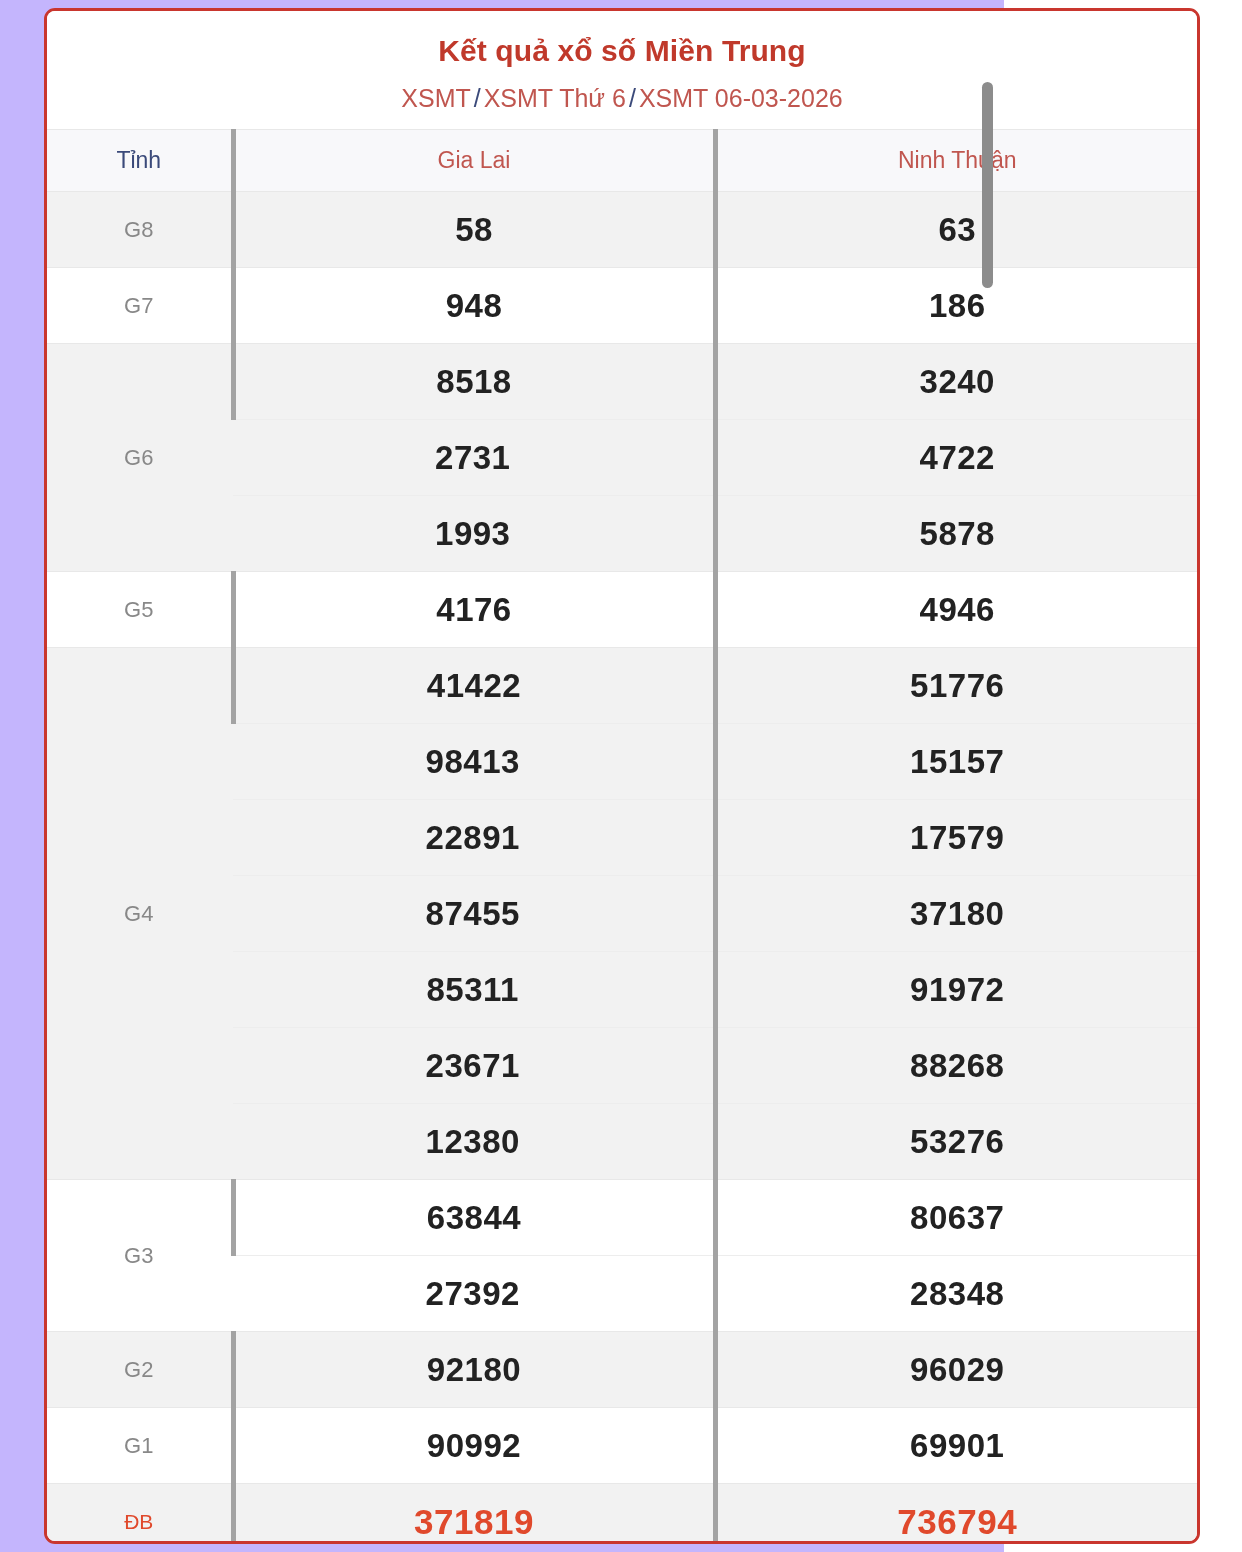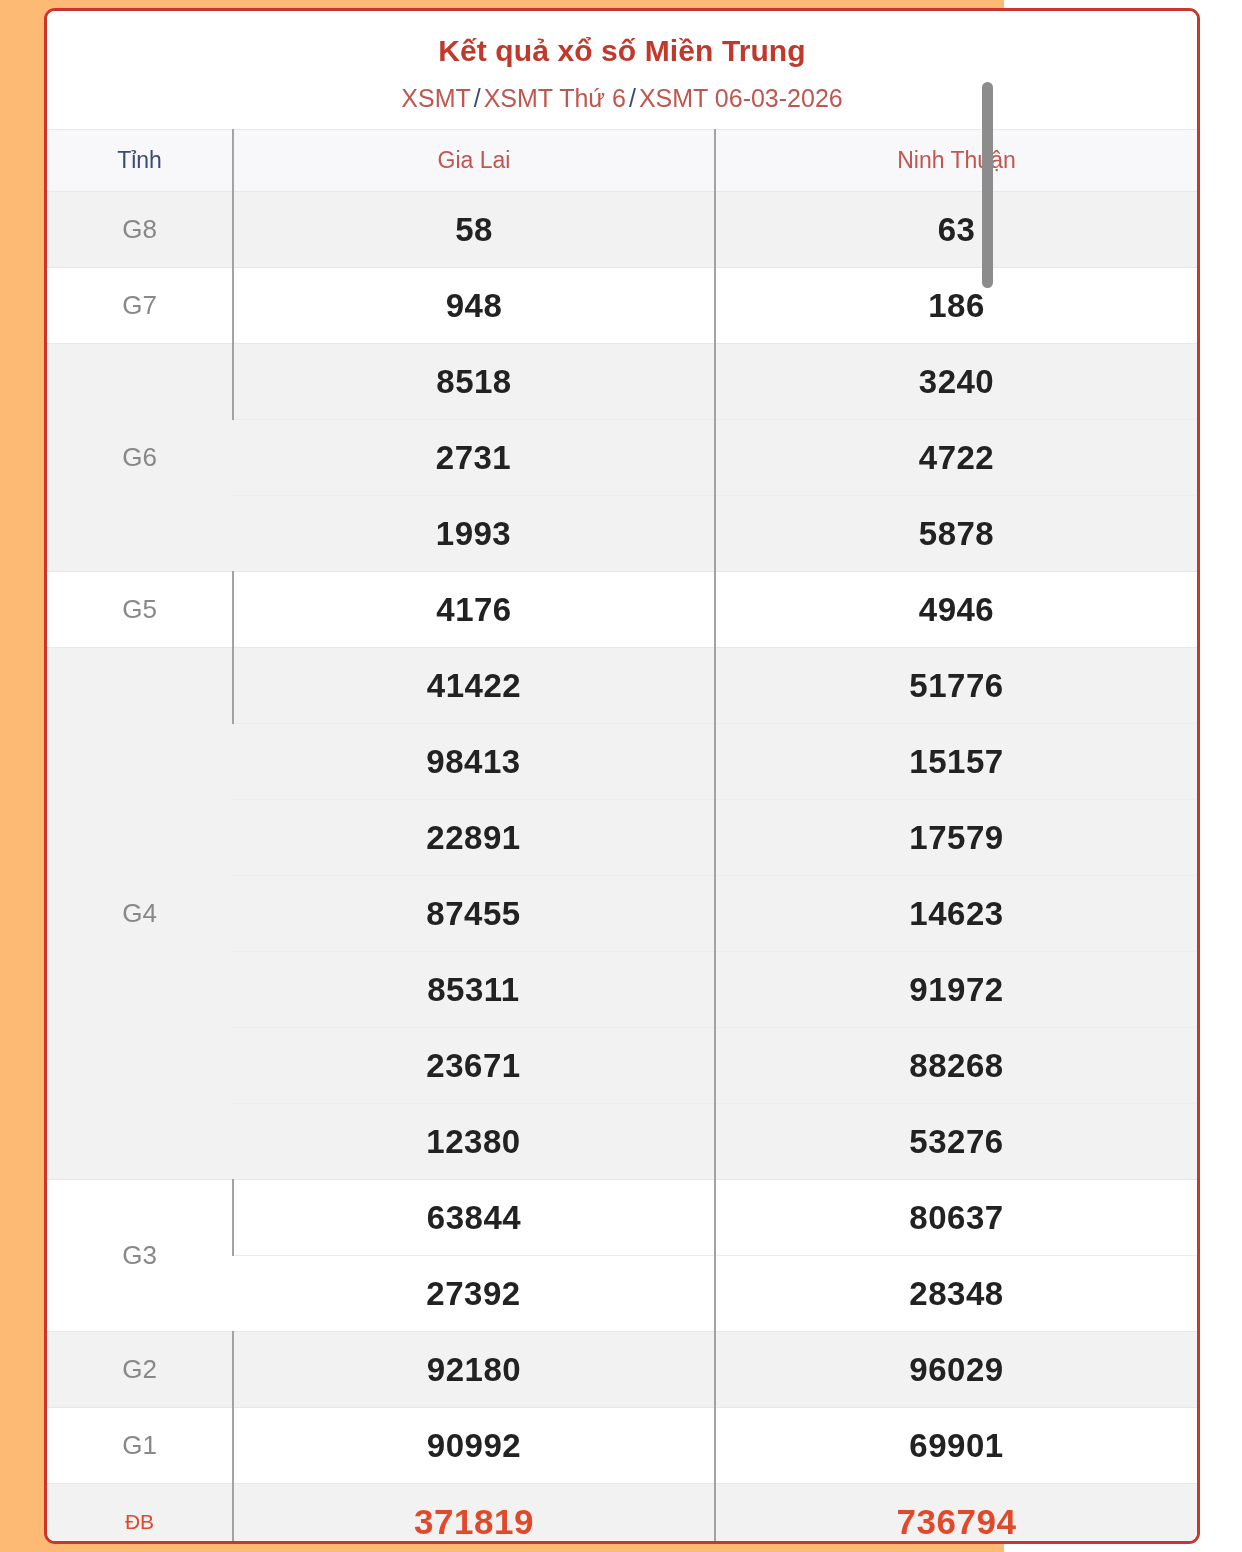--- a/index.html
+++ b/index.html
@@ -9,21 +9,21 @@
     height: 1552px;
     background: #ffffff;
     font-family: "Liberation Sans", sans-serif;
     overflow: hidden;
   }
 
   #root {
     position: relative;
     width: 1004px;
     height: 1552px;
-    background: #fdba74;
+    background: #c4b5fd;
   }
 
   
   .result-card {
     position: absolute;
     left: 44px;
     top: 8px;
     width: 1156px;
     height: 1536px;
     border: 3px solid #c9362e;
@@ -63,41 +63,41 @@
     width: 100%;
     border-collapse: collapse;
     table-layout: fixed;
   }
   table.result-table col.c-prize { width: 186px; }
   table.result-table col.c-prov  { width: 482px; }
 
   table.result-table th,
   table.result-table td {
     border-top: 1px solid #e8e8e8;
-    border-left: 2px solid #a3a3a3;
+    border-left: 5px solid #a3a3a3;
     text-align: center;
     vertical-align: middle;
   }
   table.result-table th:first-child,
   table.result-table td:first-child {
     border-left: none;
   }
 
   thead th {
     background: #f8f8fa;
     height: 62px;
     font-weight: normal;
     font-size: 23px;
     border-top: none;
   }
   th.th-prize { color: #3b4a7a; }
   th.th-prov  { color: #c0564f; }
 
   td.prize-label {
-    font-size: 26px;
+    font-size: 22px;
     color: #888888;
     font-weight: normal;
   }
   td.num {
     font-size: 33px;
     font-weight: bold;
     color: #222222;
     height: 76px;
     letter-spacing: 0.5px;
     margin-left: 44px;
@@ -204,21 +204,21 @@
           <tr class="shade sub">
             <td class="num">98413</td>
             <td class="num">15157</td>
           </tr>
           <tr class="shade sub">
             <td class="num">22891</td>
             <td class="num">17579</td>
           </tr>
           <tr class="shade sub">
             <td class="num">87455</td>
-            <td class="num">14623</td>
+            <td class="num">37180</td>
           </tr>
           <tr class="shade sub">
             <td class="num">85311</td>
             <td class="num">91972</td>
           </tr>
           <tr class="shade sub">
             <td class="num">23671</td>
             <td class="num">88268</td>
           </tr>
           <tr class="shade sub">

